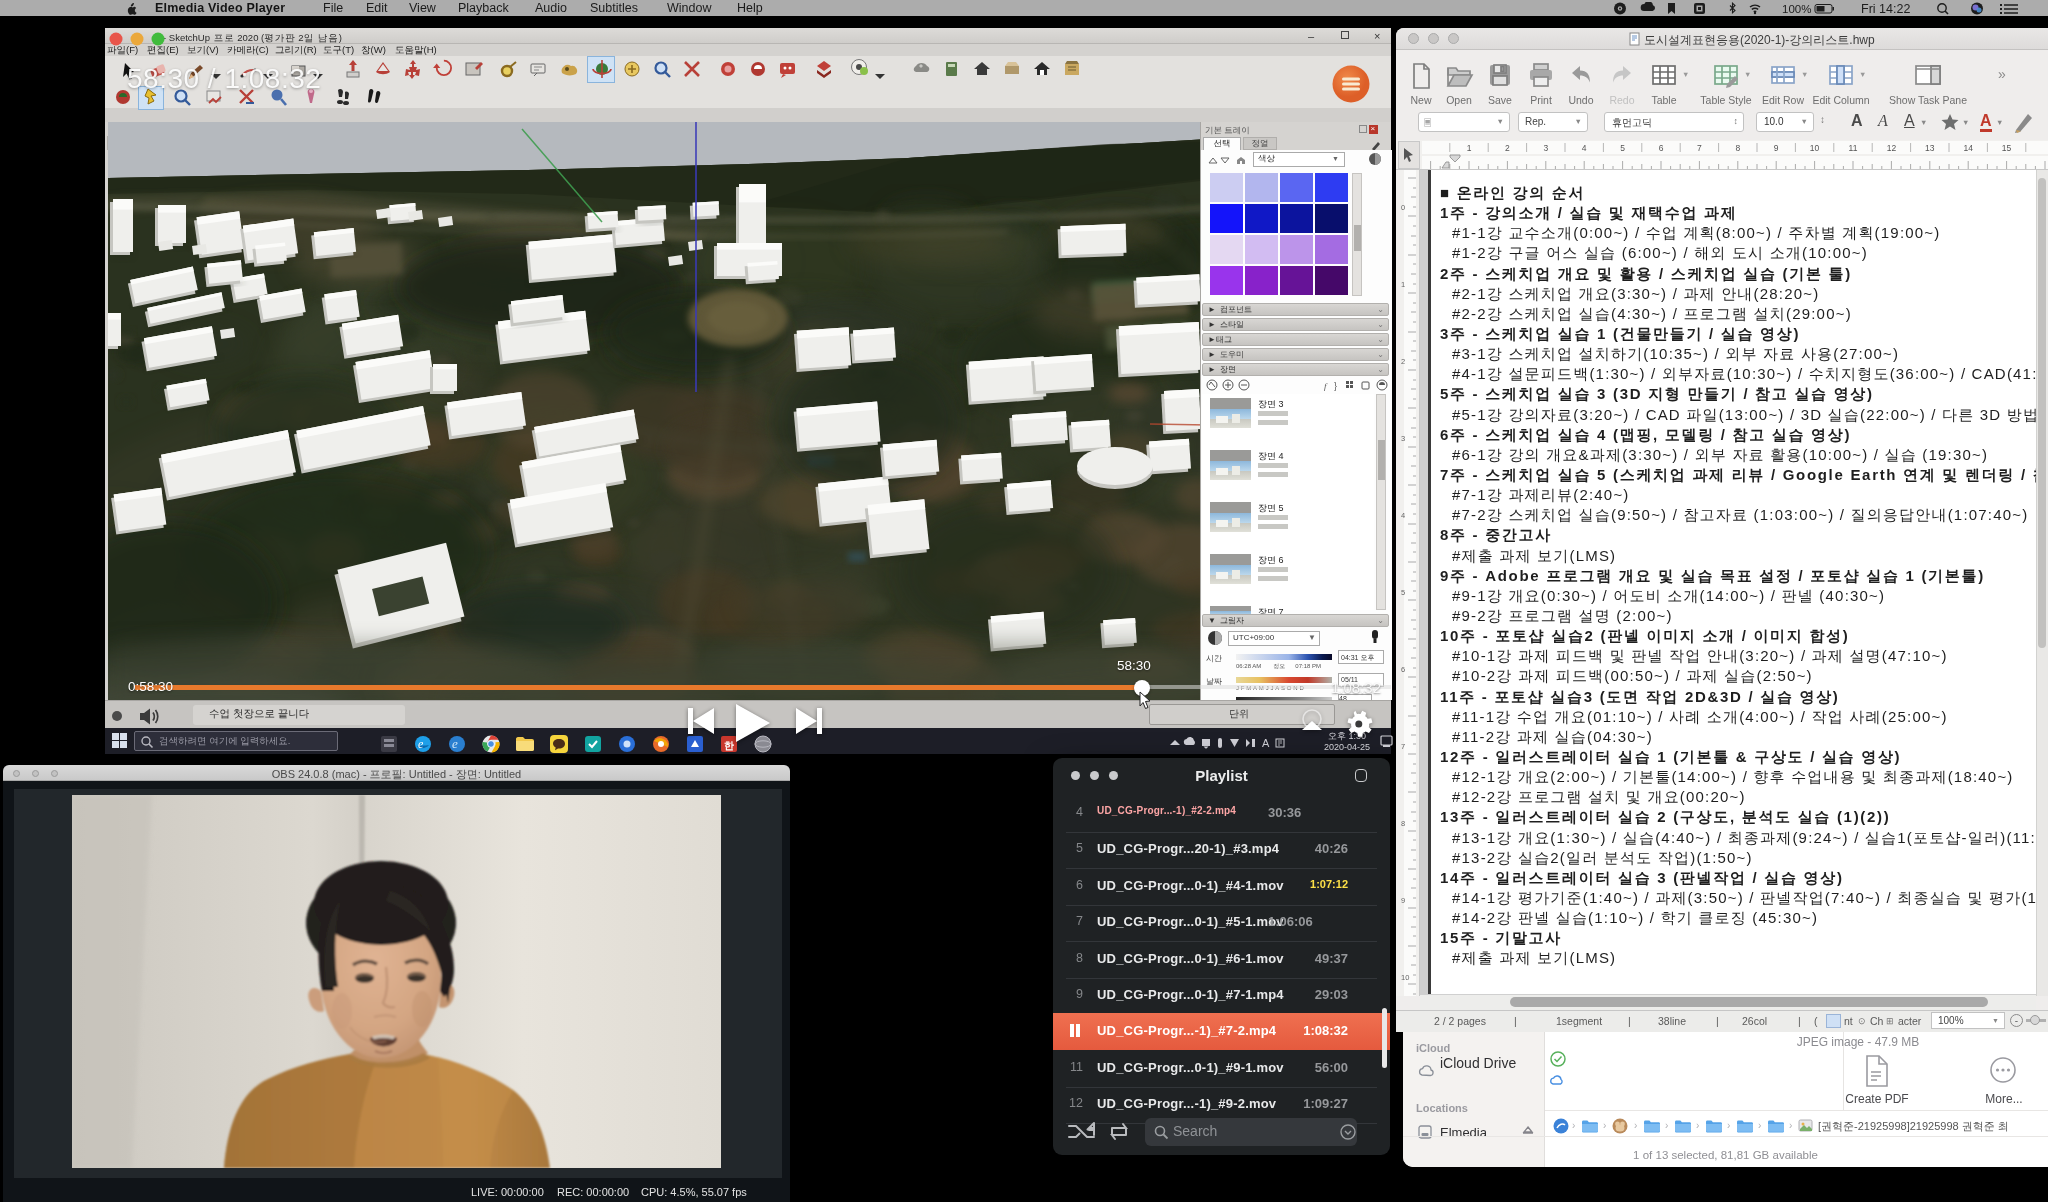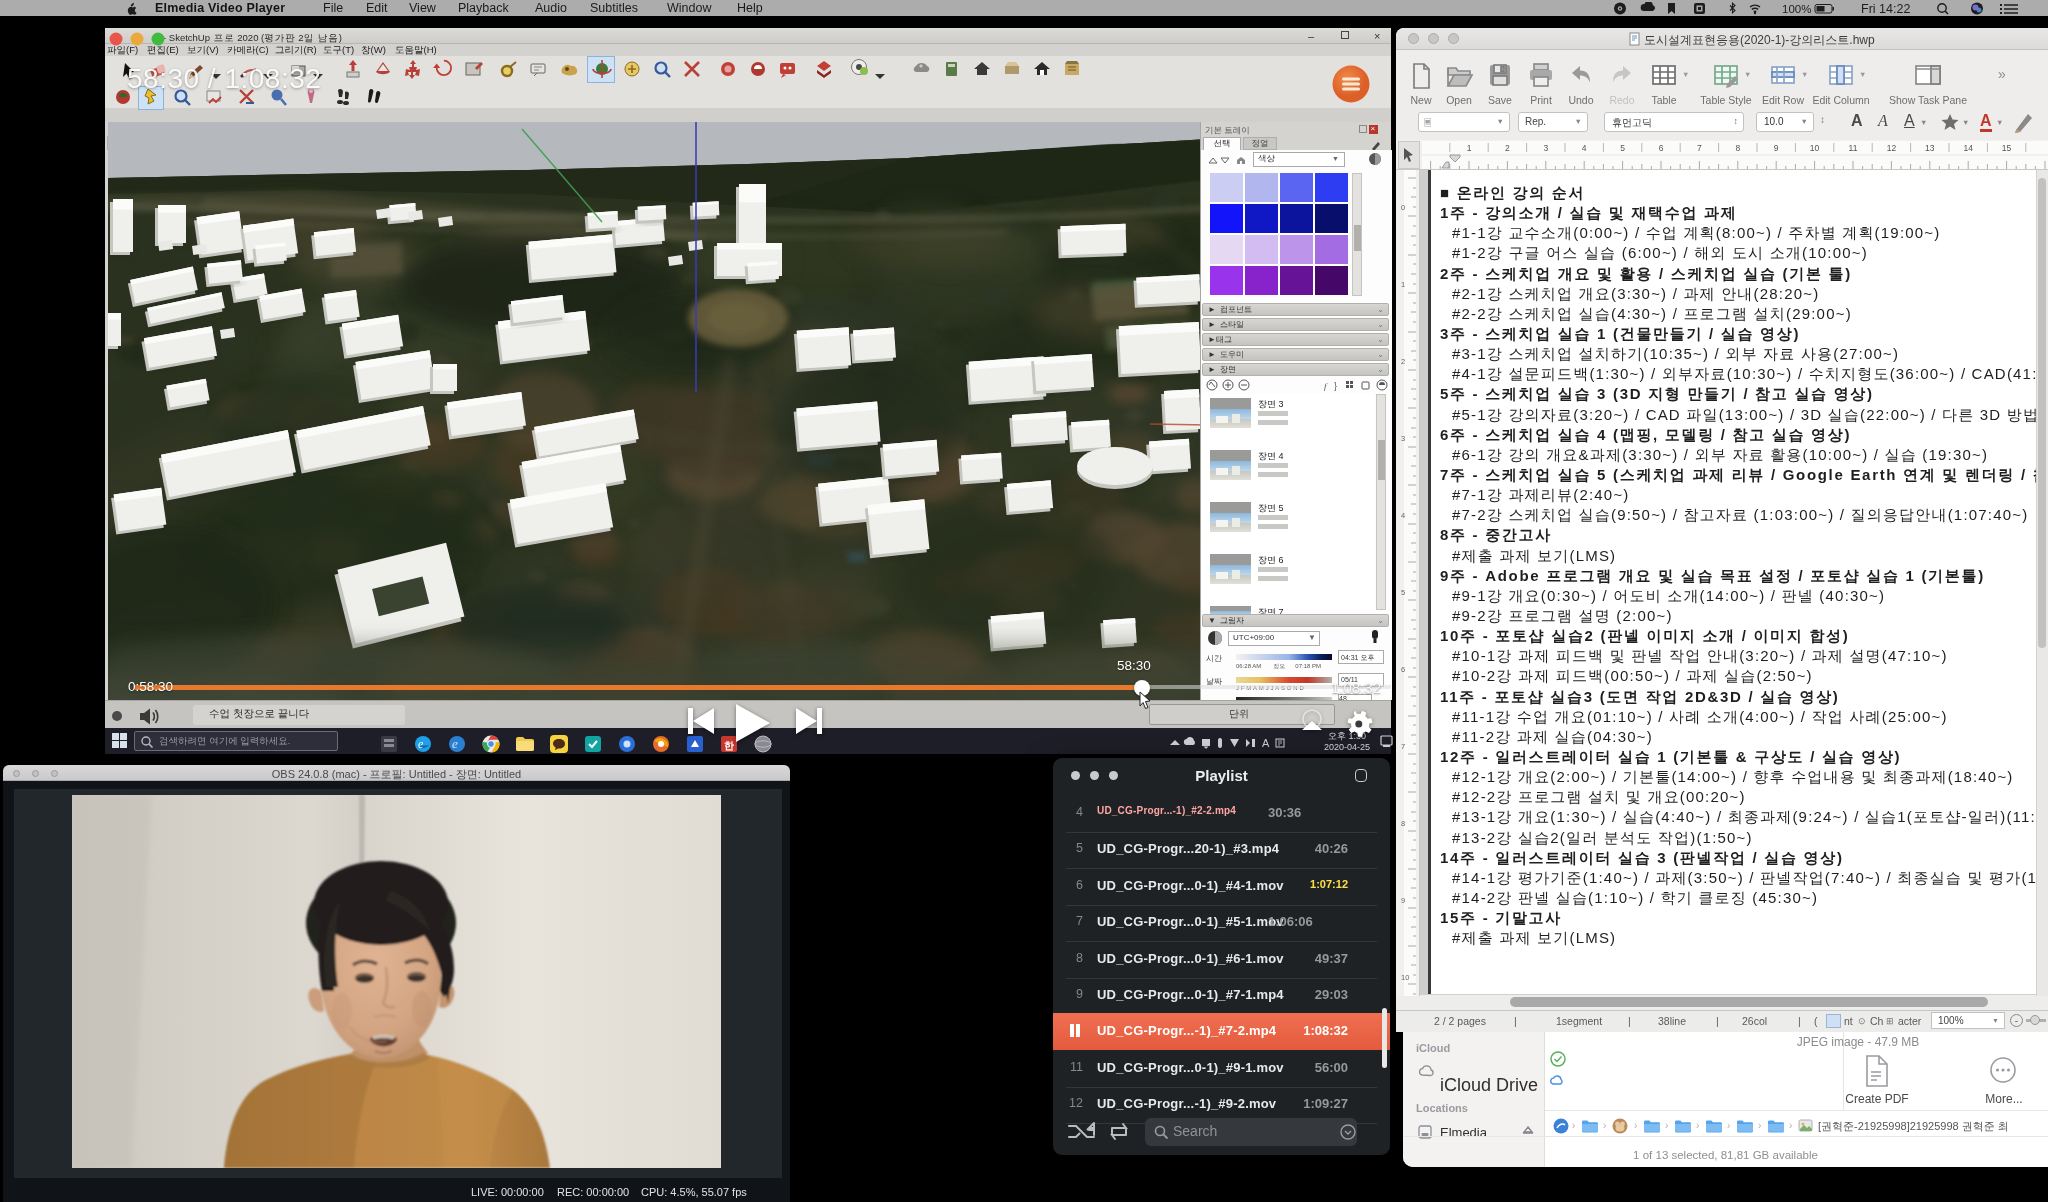--- a/index.html
+++ b/index.html
@@ -1731,20 +1731,21 @@
       <div style="padding-left:12px;height:20.15px">#9-2강 프로그램 설명 (2:00~)</div>
       <div style="font-weight:bold;letter-spacing:1.7px;height:20.15px">10주 - 포토샵 실습2 (판넬 이미지 소개 / 이미지 합성)</div>
       <div style="padding-left:12px;height:20.15px">#10-1강 과제 피드백 및 판넬 작업 안내(3:20~) / 과제 설명(47:10~)</div>
       <div style="padding-left:12px;height:20.15px">#10-2강 과제 피드백(00:50~) / 과제 실습(2:50~)</div>
       <div style="font-weight:bold;letter-spacing:1.7px;height:20.15px">11주 - 포토샵 실습3 (도면 작업 2D&amp;3D / 실습 영상)</div>
       <div style="padding-left:12px;height:20.15px">#11-1강 수업 개요(01:10~) / 사례 소개(4:00~) / 작업 사례(25:00~)</div>
       <div style="padding-left:12px;height:20.15px">#11-2강 과제 실습(04:30~)</div>
       <div style="font-weight:bold;letter-spacing:1.7px;height:20.15px">12주 - 일러스트레이터 실습 1 (기본툴 &amp; 구상도 / 실습 영상)</div>
       <div style="padding-left:12px;height:20.15px">#12-1강 개요(2:00~) / 기본툴(14:00~) / 향후 수업내용 및 최종과제(18:40~)</div>
       <div style="padding-left:12px;height:20.15px">#12-2강 프로그램 설치 및 개요(00:20~)</div>
+      <div style="font-weight:bold;letter-spacing:1.7px;height:20.15px">13주 - 일러스트레이터 실습 2 (구상도, 분석도 실습 (1)(2))</div>
       <div style="padding-left:12px;height:20.15px">#13-1강 개요(1:30~) / 실습(4:40~) / 최종과제(9:24~) / 실습1(포토샵-일러)(11:00~)</div>
       <div style="padding-left:12px;height:20.15px">#13-2강 실습2(일러 분석도 작업)(1:50~)</div>
       <div style="font-weight:bold;letter-spacing:1.7px;height:20.15px">14주 - 일러스트레이터 실습 3 (판넬작업 / 실습 영상)</div>
       <div style="padding-left:12px;height:20.15px">#14-1강 평가기준(1:40~) / 과제(3:50~) / 판넬작업(7:40~) / 최종실습 및 평가(12:00~)</div>
       <div style="padding-left:12px;height:20.15px">#14-2강 판넬 실습(1:10~) / 학기 클로징 (45:30~)</div>
       <div style="font-weight:bold;letter-spacing:1.7px;height:20.15px">15주 - 기말고사</div>
       <div style="padding-left:12px;height:20.15px">#제출 과제 보기(LMS)</div>
     </div>
     <div class="abs" style="left:24px;top:966px;width:616px;height:16px;background:#ededeb;border-top:1px solid #d0d0d0"></div>
     <div class="abs" style="left:114px;top:969px;width:478px;height:10px;background:#a9a9a9;border-radius:5px"></div>
@@ -1770,21 +1771,21 @@
     <div class="abs" style="left:634px;top:987px;width:10px;height:10px;background:#d8d8d8;border:1px solid #999;border-radius:50%"></div>
     <div class="abs" style="left:640px;top:142px;width:12px;height:826px;background:#e9e8e6;border-left:1px solid #d2d2d0"></div>
     <div class="abs" style="left:642px;top:150px;width:8px;height:470px;background:#c2c1bf;border-radius:4px"></div>
   </div>
 <div class="abs" style="left:1403px;top:1032px;width:645px;height:135px;background:#fff;border-radius:0 0 0 10px;overflow:hidden;font-family:'Liberation Sans',sans-serif">
     <div class="abs" style="left:0;top:0;width:142px;height:135px;background:#f4f2f0;border-right:1px solid #e0dedc"></div>
     <div class="abs" style="left:13px;top:10px;font-size:11px;font-weight:bold;color:#9a9aa0">iCloud</div>
     <svg class="abs" style="left:14px;top:32px" width="18" height="14">
       <path d="M5 11a3.2 3.2 0 0 1 .5-6.3A4.4 4.4 0 0 1 14 6a2.8 2.8 0 0 1-.6 5.5z" fill="none" stroke="#8a8f98" stroke-width="1.3"></path>
     </svg>
-    <div class="abs" style="left:37px;top:43px;font-size:18px;color:#2f2f31">iCloud Drive</div>
+    <div class="abs" style="left:37px;top:23px;font-size:14px;color:#2f2f31">iCloud Drive</div>
     <div class="abs" style="left:13px;top:70px;font-size:11px;font-weight:bold;color:#9a9aa0">Locations</div>
     <svg class="abs" style="left:14px;top:92px" width="18" height="16">
       <rect x="2" y="2" width="12" height="12" rx="2" fill="none" stroke="#8a8f98" stroke-width="1.3"></rect>
       <rect x="4.5" y="9" width="7" height="3" rx="1" fill="#8a8f98"></rect>
     </svg>
     <div class="abs" style="left:37px;top:93px;font-size:13px;color:#2f2f31">Elmedia</div>
     <svg class="abs" style="left:118px;top:93px" width="14" height="14">
       <path d="M2 8h10M7 2l4 5H3z" stroke="#85858b" fill="none" stroke-width="1.4"></path>
     </svg>
     <svg class="abs" style="left:146px;top:18px" width="20" height="44">

